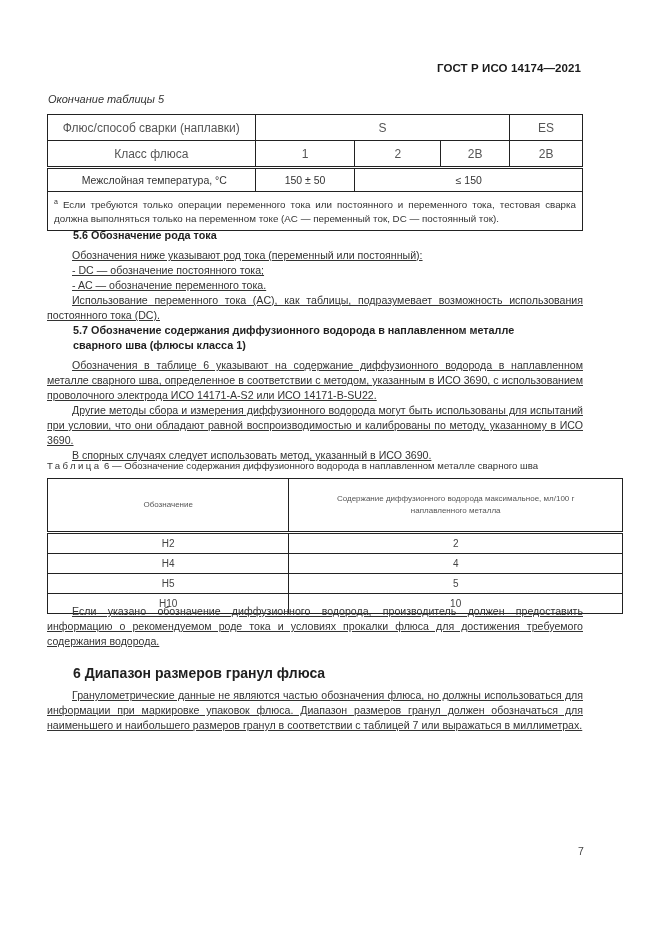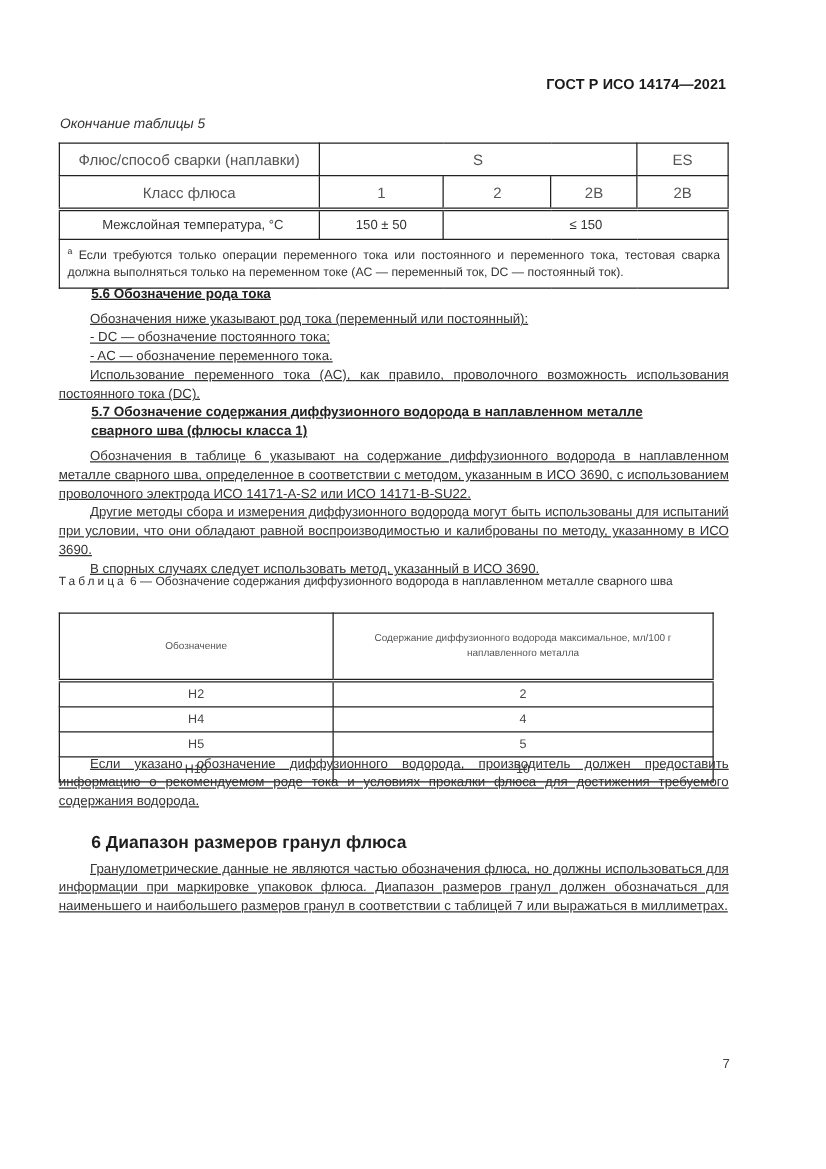--- a/index.html
+++ b/index.html
@@ -4,36 +4,36 @@
 <style>
   html, body { margin: 0; padding: 0; background: #ffffff; }
   body { width: 661px; height: 935px; position: relative; overflow: hidden;
          font-family: "Liberation Sans", sans-serif; color: #2a2a2a; }
   .abs { position: absolute; }
   .doc-header { top: 62px; right: 80px; font-weight: bold; font-size: 11.5px; color: #1a1a1a; letter-spacing: 0.1px; }
   .table-continuation { top: 93px; left: 48px; font-style: italic; font-size: 11px; color: #333; }
   p, .para { margin: 0; }
   .body-text { font-size: 10.6px; line-height: 15px; color: #333; text-align: justify; }
   .indent { text-indent: 25px; text-decoration: underline; }
-  .sec-title { font-weight: bold; font-size: 10.8px; line-height: 15px; color: #1f1f1f; text-decoration: underline; }
+  .sec-title { font-weight: bold; font-size: 10.8px; line-height: 15px; color: #1f1f1f; }
   .chapter-title { font-weight: bold; font-size: 14px; color: #1f1f1f; }
 
   table { border-collapse: collapse; position: absolute; }
   td { border: 1px solid #222; padding: 0; text-align: center; vertical-align: middle; color: #444; }
   .t5 { left: 47px; top: 114px; width: 536px; }
   .t5 td.hdr { font-size: 12px; height: 25px; color: #555; }
   .t5 tr.row-class td { border-bottom: 3px double #222; }
   .t5 td.val { font-size: 10.5px; height: 22px; color: #333; }
   .t5 td.left { text-align: center; padding-left: 6px; }
   .t5 td.foot { text-align: justify; font-size: 9.8px; line-height: 14px; padding: 3px 6px 4px 6px; color: #333; }
   .t5 td.foot sup { font-size: 7px; }
 
   .t6-caption { top: 460px; left: 47px; font-size: 9.6px; color: #333; }
   .t6-caption .spaced { letter-spacing: 2.4px; }
-  .t6 { left: 47px; top: 478px; width: 524px; margin-top: 12px; }
+  .t6 { left: 47px; top: 478px; width: 576px; }
   .t6 td.hdr { font-size: 8px; height: 44px; color: #555; line-height: 12px; }
   .t6 tr.head td { border-bottom: 3px double #222; }
   .t6 td.val { font-size: 10px; height: 19px; color: #444; }
 
   .page-number { top: 845px; left: 578px; font-size: 10.5px; color: #444; }
 </style>
 </head>
 <body>
 
 <div class="abs doc-header">ГОСТ Р ИСО 14174—2021</div>
@@ -70,21 +70,21 @@
     <td class="foot" colspan="5"><sup>a</sup><span> Если  требуются только операции переменного тока или постоянного и переменного тока, тестовая сварка должна выполняться только на переменном токе (AC — переменный ток, DC — постоянный ток).</span></td>
   </tr>
 </tbody>
   </table>
 
 <div class="abs sec-title" style="top:228px; left:73px;">5.6  Обозначение рода тока</div>
 <div class="abs body-text" style="top:248px; left:47px; width:536px;">
   <p class="indent">Обозначения ниже указывают род тока (переменный или постоянный):</p>
   <p class="indent">-  DC — обозначение постоянного тока;</p>
   <p class="indent">-  AC — обозначение переменного тока.</p>
-  <p class="indent">Использование переменного тока (AC), как правило, проволочного возможность использования постоянного тока (DC).</p>
+  <p class="indent">Использование переменного тока (AC), как таблицы, подразумевает возможность использования постоянного тока (DC).</p>
 </div>
 
 <div class="abs sec-title" style="top:323px; left:73px; width:470px;">5.7  Обозначение содержания диффузионного водорода в наплавленном металле сварного шва (флюсы класса 1)</div>
 <div class="abs body-text" style="top:358px; left:47px; width:536px;">
   <p class="indent">Обозначения в таблице 6 указывают на содержание диффузионного водорода в наплавленном металле сварного шва, определенное в соответствии с методом, указанным в ИСО 3690, с использованием проволочного электрода ИСО 14171-A-S2 или ИСО 14171-B-SU22.</p>
   <p class="indent">Другие методы сбора и измерения диффузионного водорода могут быть использованы для испытаний при условии, что они обладают равной воспроизводимостью и калиброваны по методу, указанному в ИСО 3690.</p>
   <p class="indent">В спорных случаях следует использовать метод, указанный в ИСО 3690.</p>
 </div>
 
 <div class="abs t6-caption"><span class="spaced">Таблица</span><span> 6 — Обозначение содержания диффузионного водорода в наплавленном металле сварного шва</span></div>

